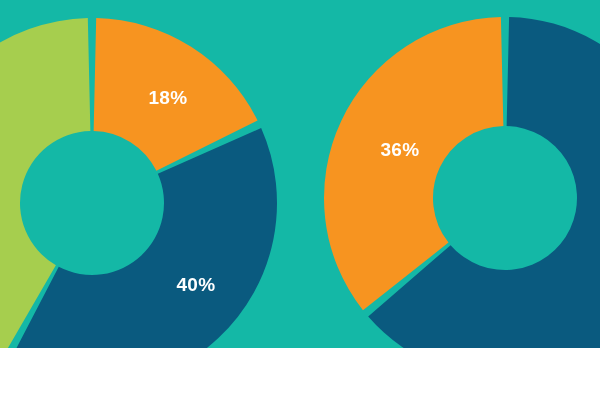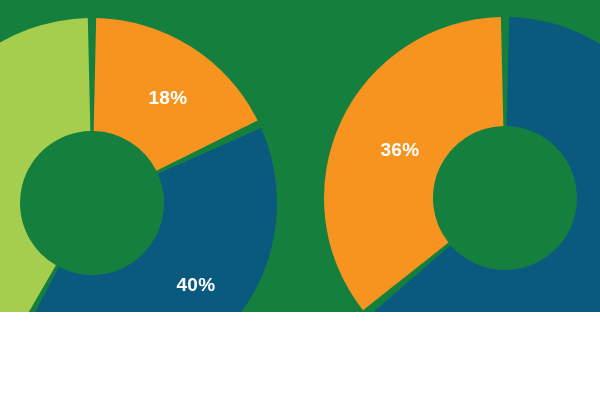--- a/index.html
+++ b/index.html
@@ -10,22 +10,22 @@
   }
   body {
     width: 600px;
     height: 400px;
     overflow: hidden;
     font-family: "Liberation Sans", sans-serif;
   }
   #canvas {
     position: relative;
     width: 600px;
-    height: 312px;
-    background: #15803d;
+    height: 348px;
+    background: #14b8a6;
     overflow: hidden;
   }
   svg.chart-svg {
     position: absolute;
     top: 0;
     left: 0;
     width: 600px;
     height: 400px;
     display: block;
   }

